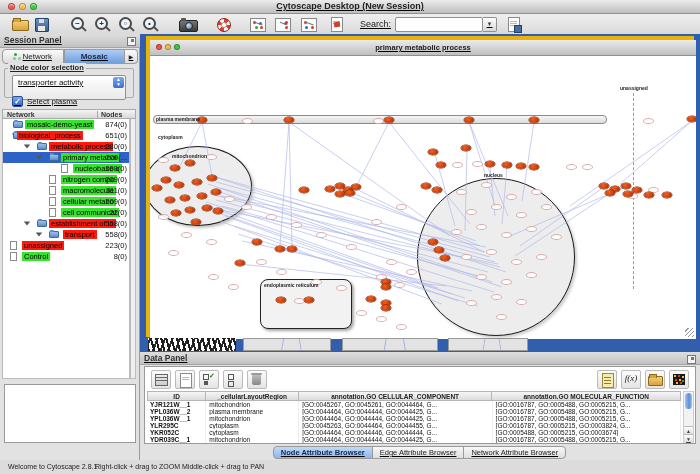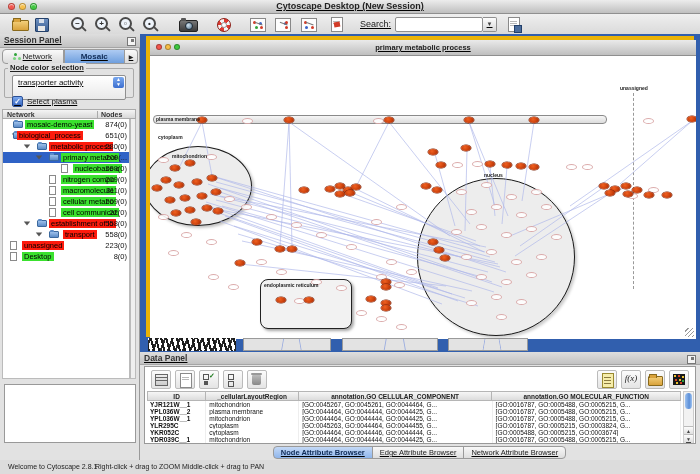--- a/index.html
+++ b/index.html
@@ -339,21 +339,21 @@
         <span class="tchip red" style="left: 52px; margin-left: 8px;">transport</span>
         <span class="tcount">558(0)</span>
       </div>
       <div class="trow">
         <span class="tfile" style="left: 7px;"></span>
         <span class="tchip red" style="left: 19px;">unassigned</span>
         <span class="tcount">223(0)</span>
       </div>
       <div class="trow">
         <span class="tfile" style="left: 7px;"></span>
-        <span class="tchip green" style="left: 19px;">Desktop</span>
+        <span class="tchip green" style="left: 19px;">Control</span>
         <span class="tcount">8(0)</span>
       </div>
     </div>
   <div id="tree-scroll" class="abs"></div>
   <div id="birdseye" class="abs"></div>
 </div>
 
 <div id="desktop" class="abs">
   <div id="net-window" class="abs">
     <div id="net-titlebar" class="abs">

